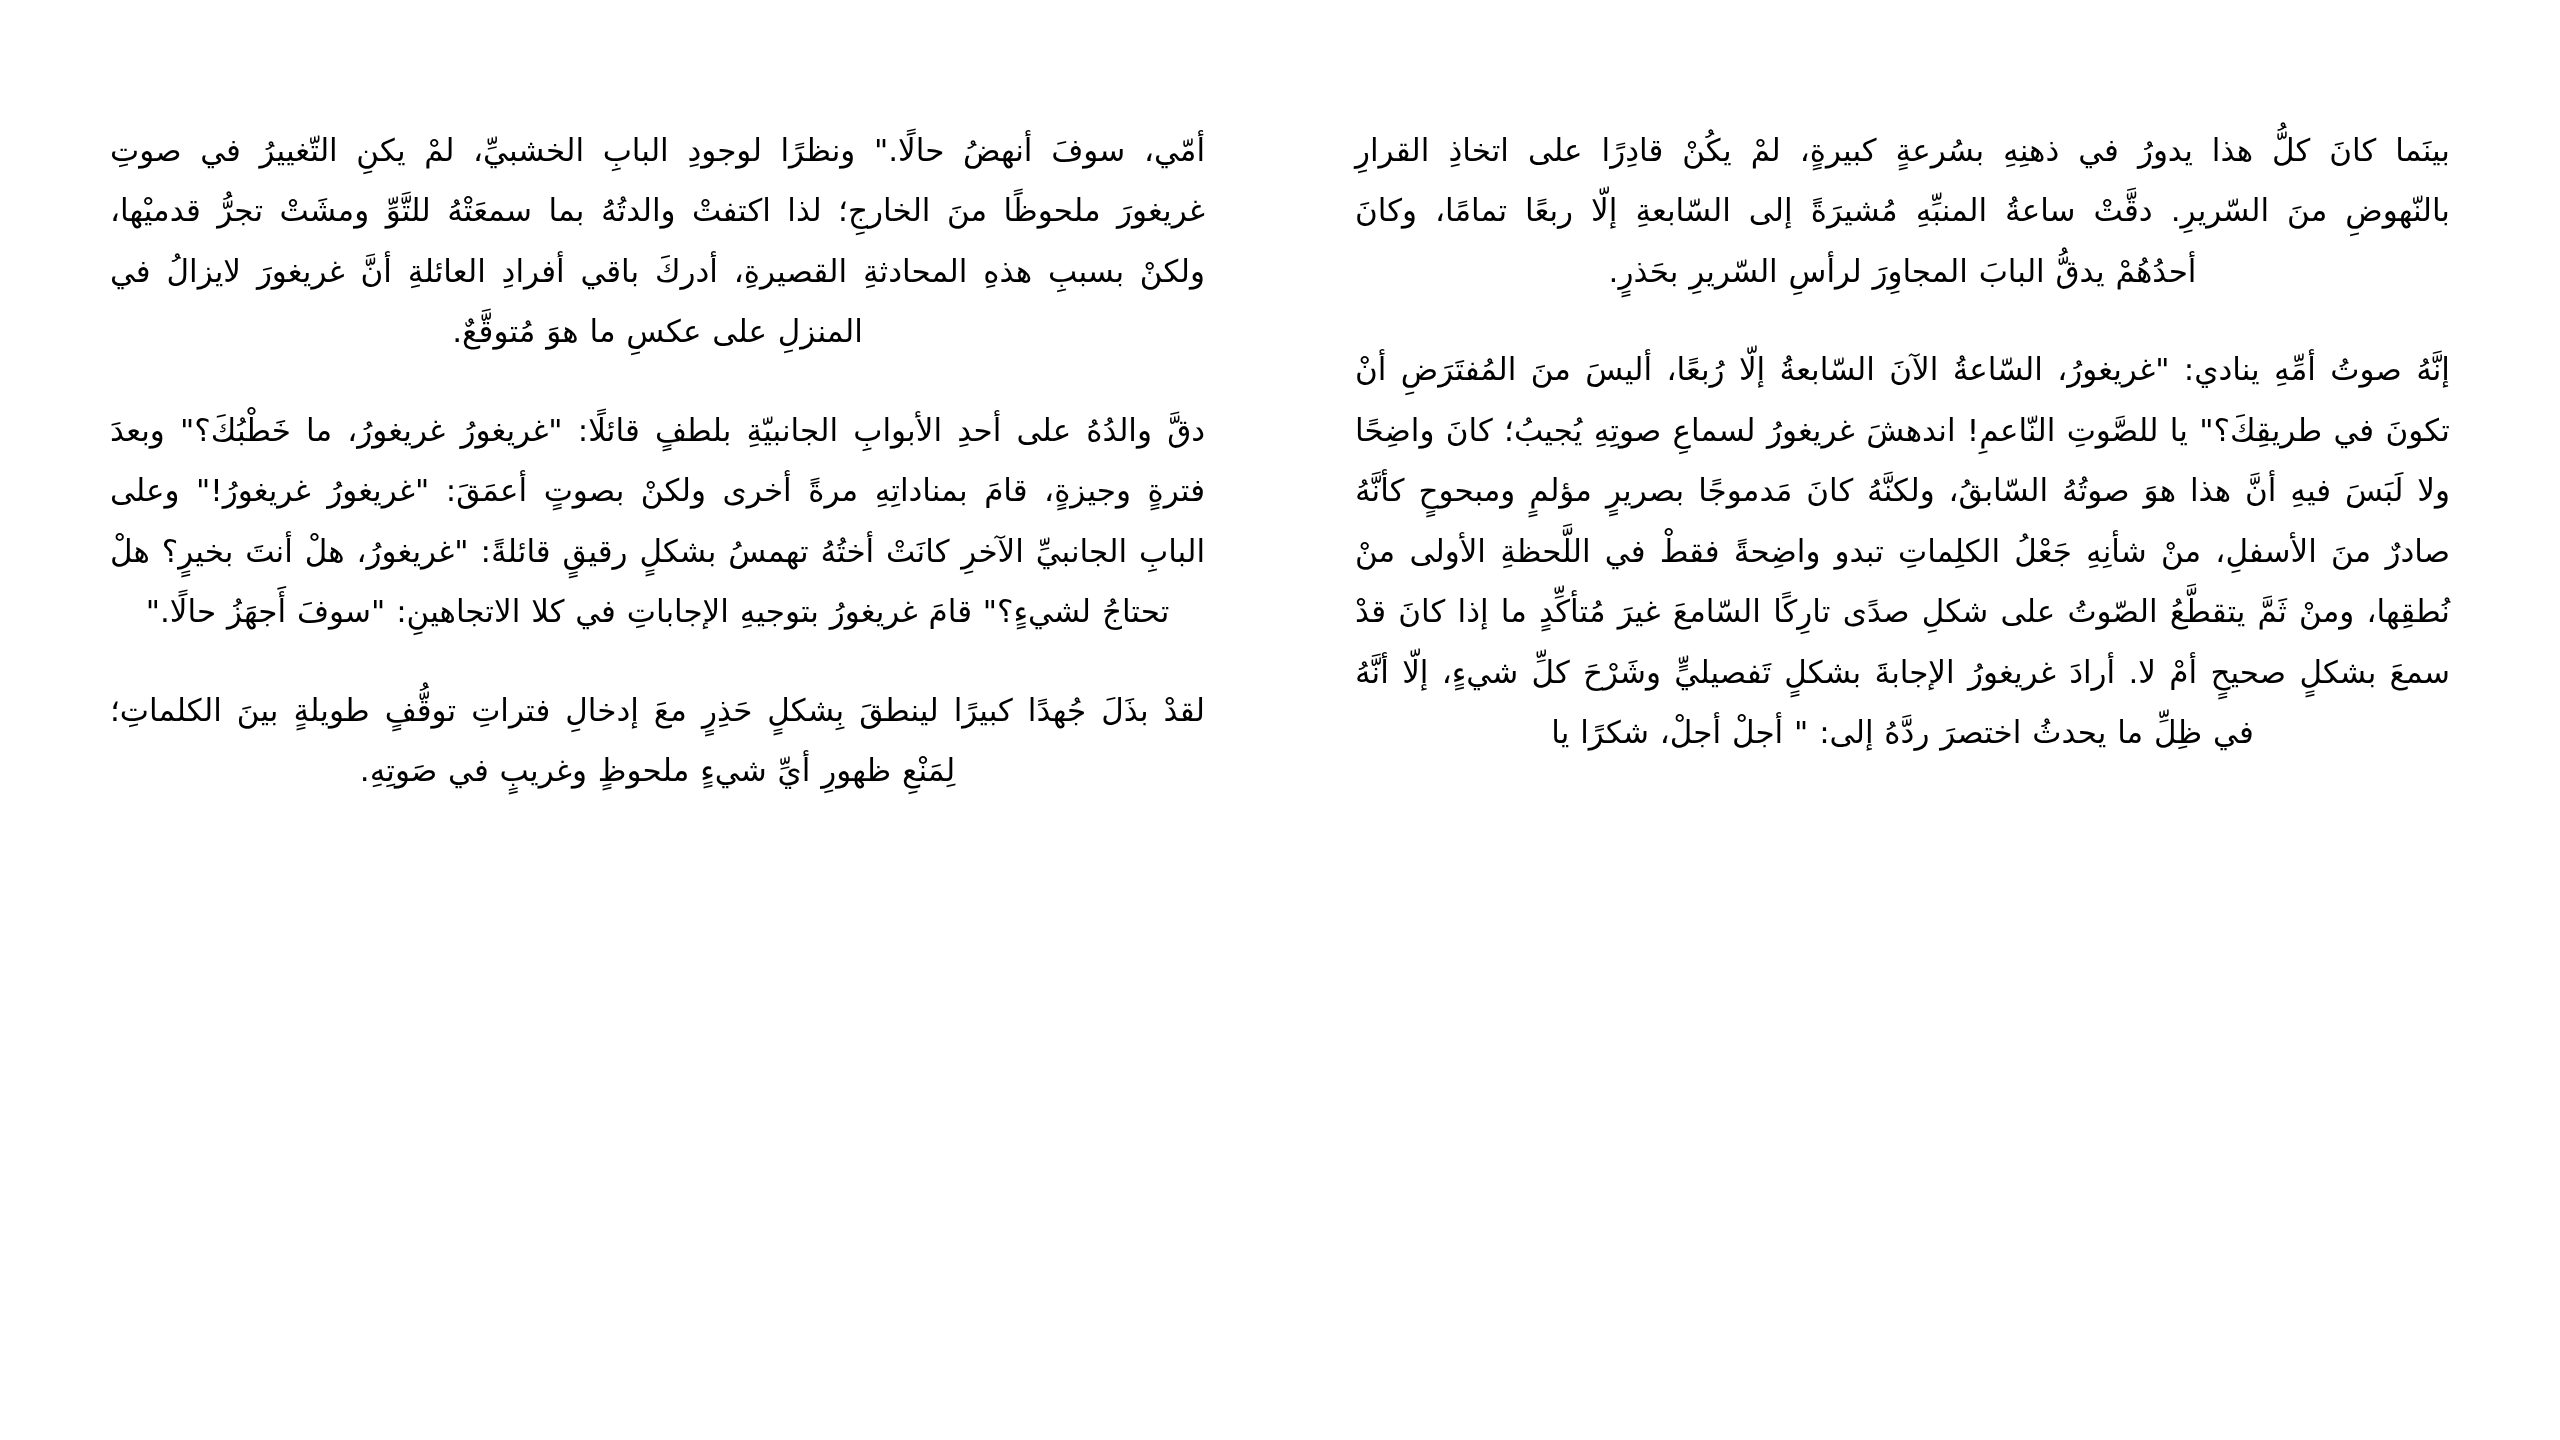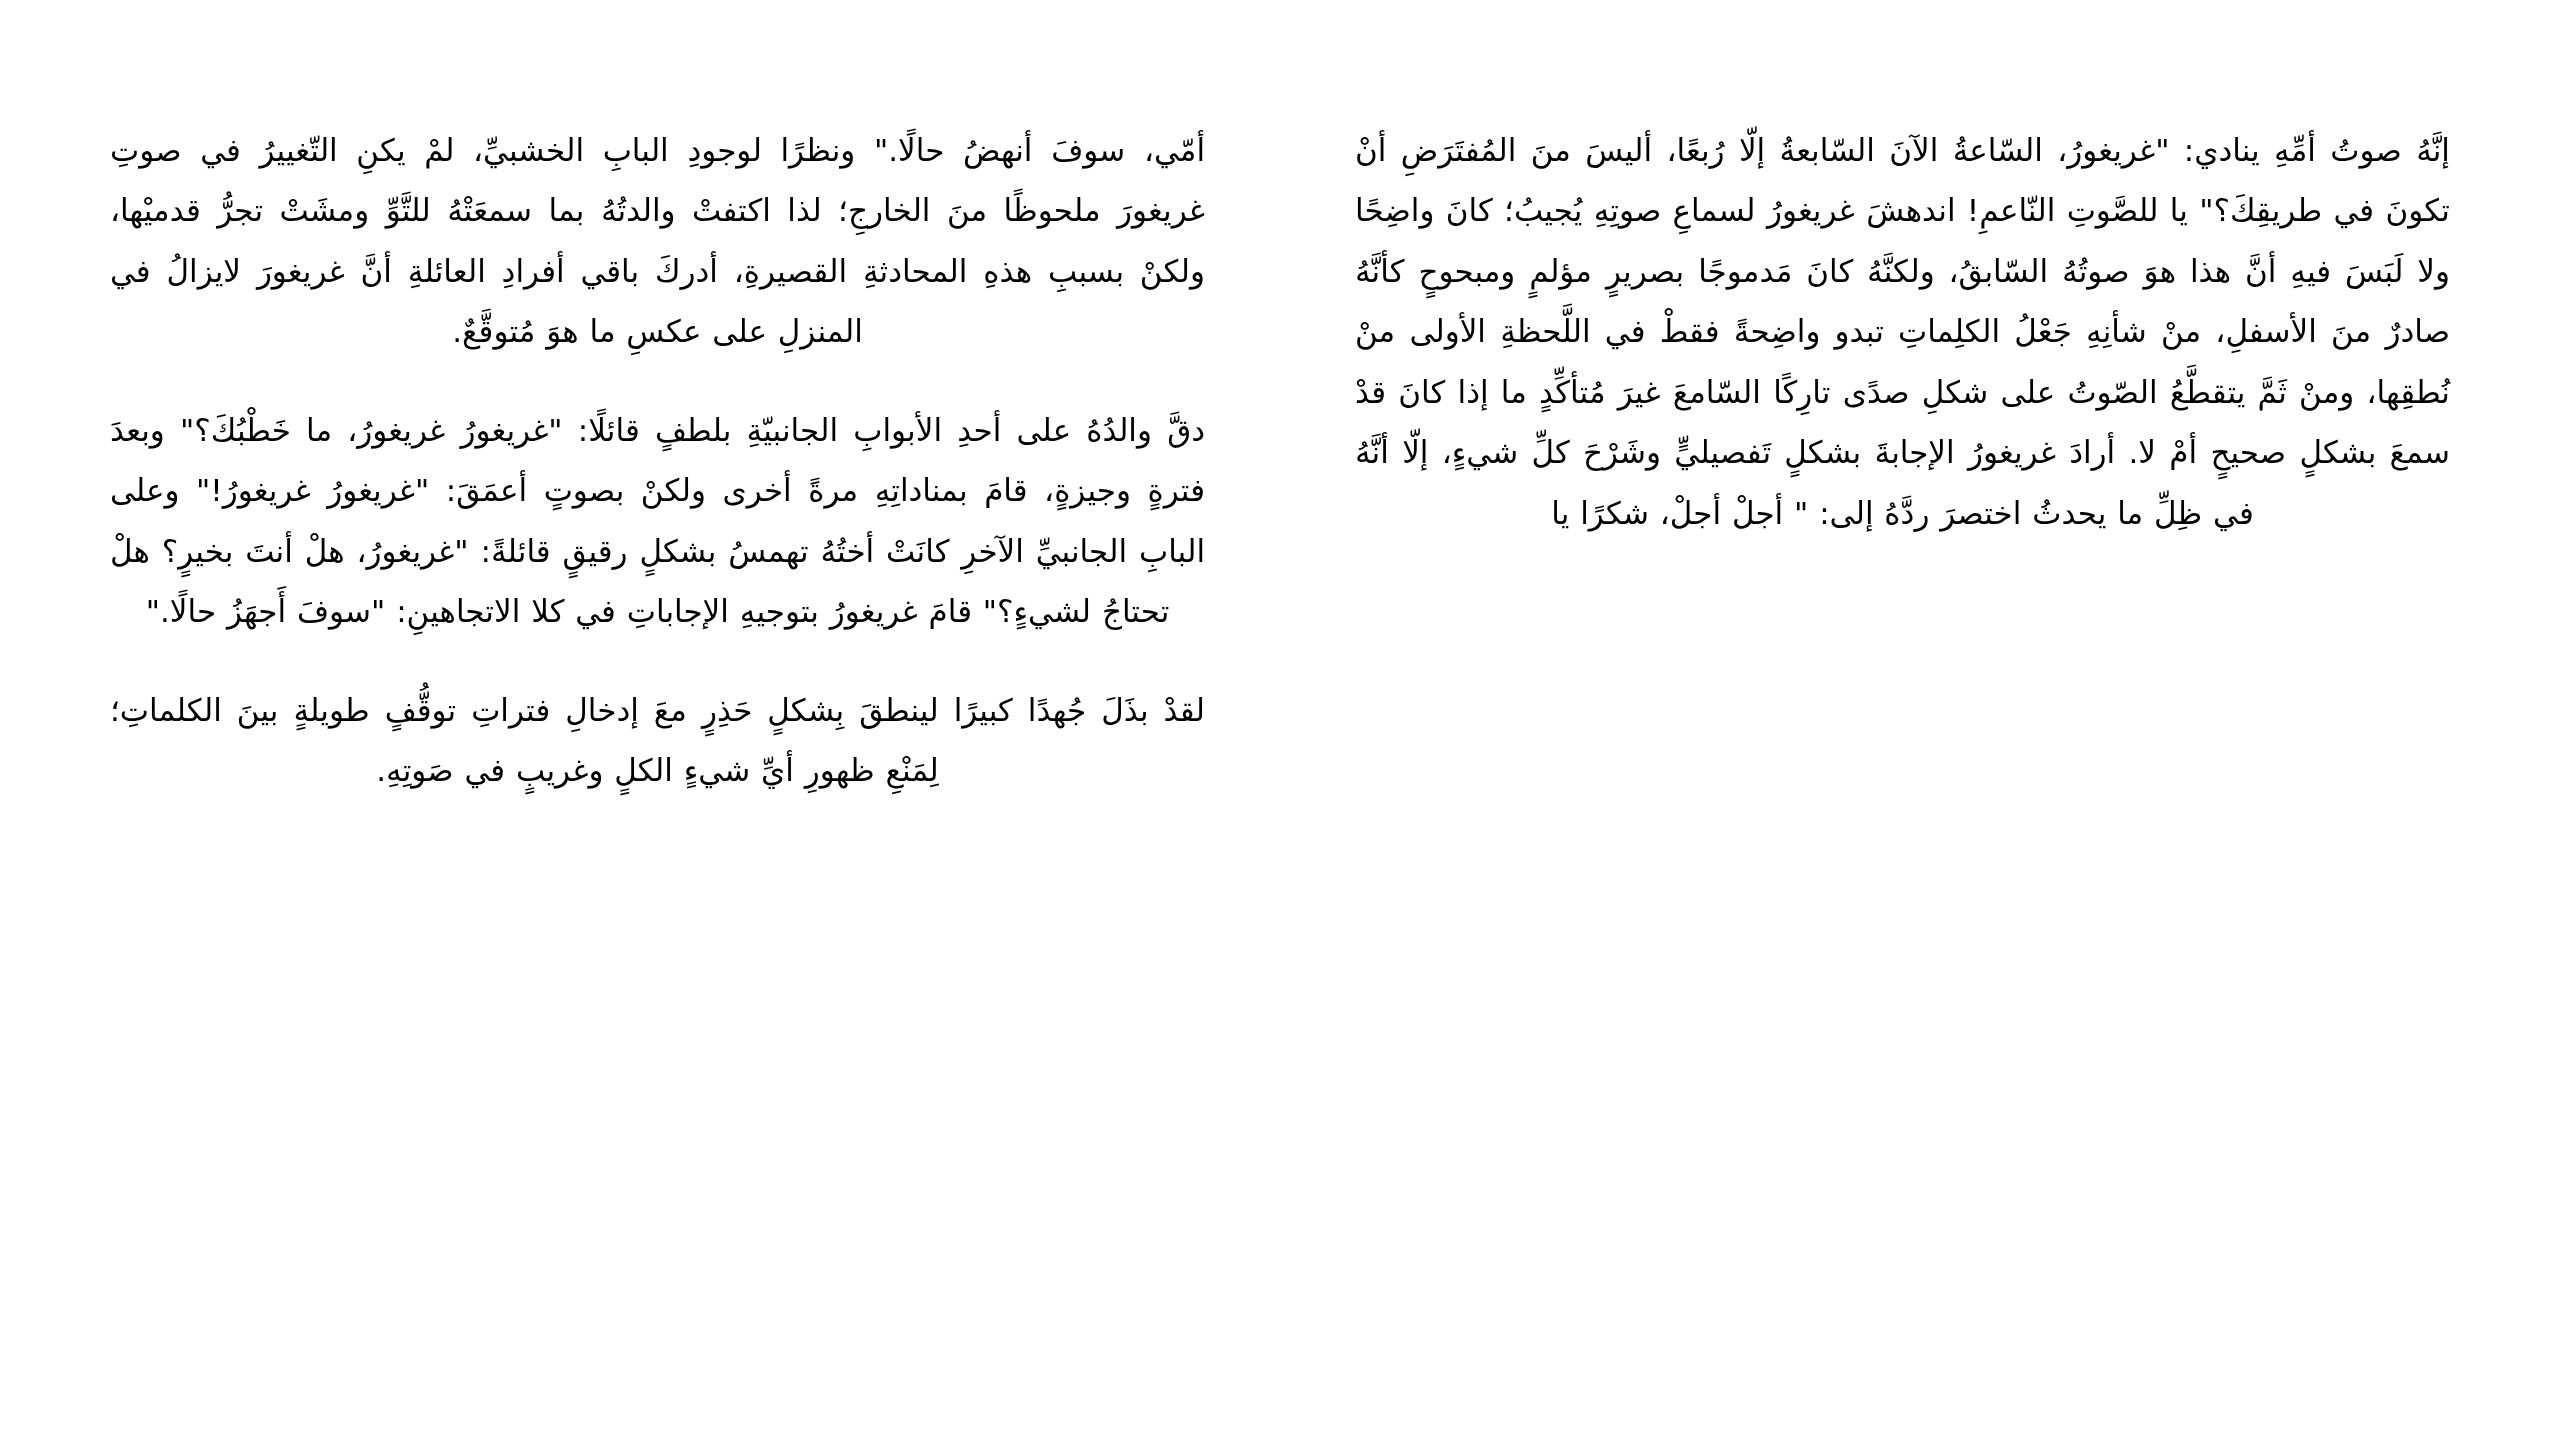--- a/index.html
+++ b/index.html
@@ -45,22 +45,23 @@
   }
   .col-right .para { }
   .col-left .para { }
 </style>
 </head>
 <body>
 
 <div class="page">
 
   <div class="column col-right">
+    <p class="para">بينَما كانَ كلُّ هذا يدورُ في ذهنِهِ بسُرعةٍ كبيرةٍ، لمْ يكُنْ قادِرًا على اتخاذِ القرارِ بالنّهوضِ منَ السّريرِ. دقَّتْ ساعةُ المنبِّهِ مُشيرَةً إلى السّابعةِ إلّا ربعًا تمامًا، وكانَ أحدُهُمْ يدقُّ البابَ المجاوِرَ لرأسِ السّريرِ بحَذرٍ.</p>
     <p class="para">إنَّهُ صوتُ أمِّهِ ينادي: "غريغورُ، السّاعةُ الآنَ السّابعةُ إلّا رُبعًا، أليسَ منَ المُفتَرَضِ أنْ تكونَ في طريقِكَ؟" يا للصَّوتِ النّاعمِ! اندهشَ غريغورُ لسماعِ صوتِهِ يُجيبُ؛ كانَ واضِحًا ولا لَبَسَ فيهِ أنَّ هذا هوَ صوتُهُ السّابقُ، ولكنَّهُ كانَ مَدموجًا بصريرٍ مؤلمٍ ومبحوحٍ كأنَّهُ صادرٌ منَ الأسفلِ، منْ شأنِهِ جَعْلُ الكلِماتِ تبدو واضِحةً فقطْ في اللَّحظةِ الأولى منْ نُطقِها، ومنْ ثَمَّ يتقطَّعُ الصّوتُ على شكلِ صدًى تارِكًا السّامعَ غيرَ مُتأكِّدٍ ما إذا كانَ قدْ سمعَ بشكلٍ صحيحٍ أمْ لا. أرادَ غريغورُ الإجابةَ بشكلٍ تَفصيليٍّ وشَرْحَ كلِّ شيءٍ، إلّا أنَّهُ في ظِلِّ ما يحدثُ اختصرَ ردَّهُ إلى: " أجلْ أجلْ، شكرًا يا</p>
   </div>
 
   <div class="column col-left">
     <p class="para">أمّي، سوفَ أنهضُ حالًا." ونظرًا لوجودِ البابِ الخشبيِّ، لمْ يكنِ التّغييرُ في صوتِ غريغورَ ملحوظًا منَ الخارجِ؛ لذا اكتفتْ والدتُهُ بما سمعَتْهُ للتَّوِّ ومشَتْ تجرُّ قدميْها، ولكنْ بسببِ هذهِ المحادثةِ القصيرةِ، أدركَ باقي أفرادِ العائلةِ أنَّ غريغورَ لايزالُ في المنزلِ على عكسِ ما هوَ مُتوقَّعٌ.</p>
     <p class="para">دقَّ والدُهُ على أحدِ الأبوابِ الجانبيّةِ بلطفٍ قائلًا: "غريغورُ غريغورُ، ما خَطْبُكَ؟" وبعدَ فترةٍ وجيزةٍ، قامَ بمناداتِهِ مرةً أخرى ولكنْ بصوتٍ أعمَقَ: "غريغورُ غريغورُ!" وعلى البابِ الجانبيِّ الآخرِ كانَتْ أختُهُ تهمسُ بشكلٍ رقيقٍ قائلةً: "غريغورُ، هلْ أنتَ بخيرٍ؟ هلْ تحتاجُ لشيءٍ؟" قامَ غريغورُ بتوجيهِ الإجاباتِ في كلا الاتجاهينِ: "سوفَ أَجهَزُ حالًا."</p>
-    <p class="para">لقدْ بذَلَ جُهدًا كبيرًا لينطقَ بِشكلٍ حَذِرٍ معَ إدخالِ فتراتِ توقُّفٍ طويلةٍ بينَ الكلماتِ؛ لِمَنْعِ ظهورِ أيِّ شيءٍ الكلٍ وغريبٍ في صَوتِهِ.</p>
+    <p class="para">لقدْ بذَلَ جُهدًا كبيرًا لينطقَ بِشكلٍ حَذِرٍ معَ إدخالِ فتراتِ توقُّفٍ طويلةٍ بينَ الكلماتِ؛ لِمَنْعِ ظهورِ أيِّ شيءٍ ملحوظٍ وغريبٍ في صَوتِهِ.</p>
   </div>
 
 </div>
 
 </body></html>

